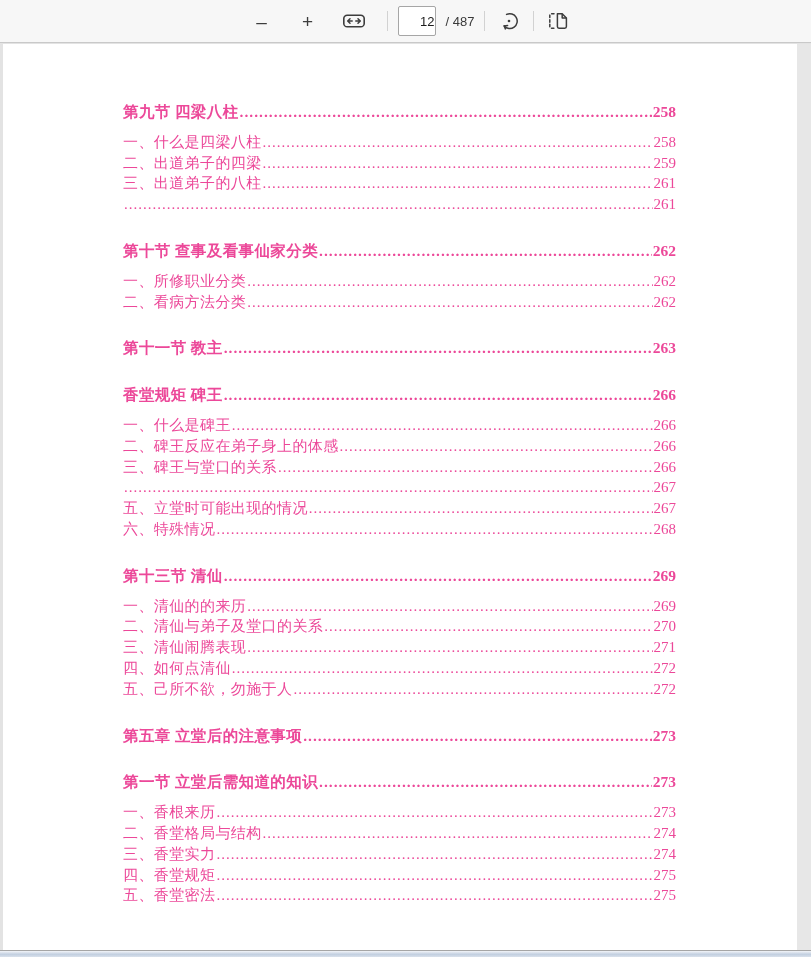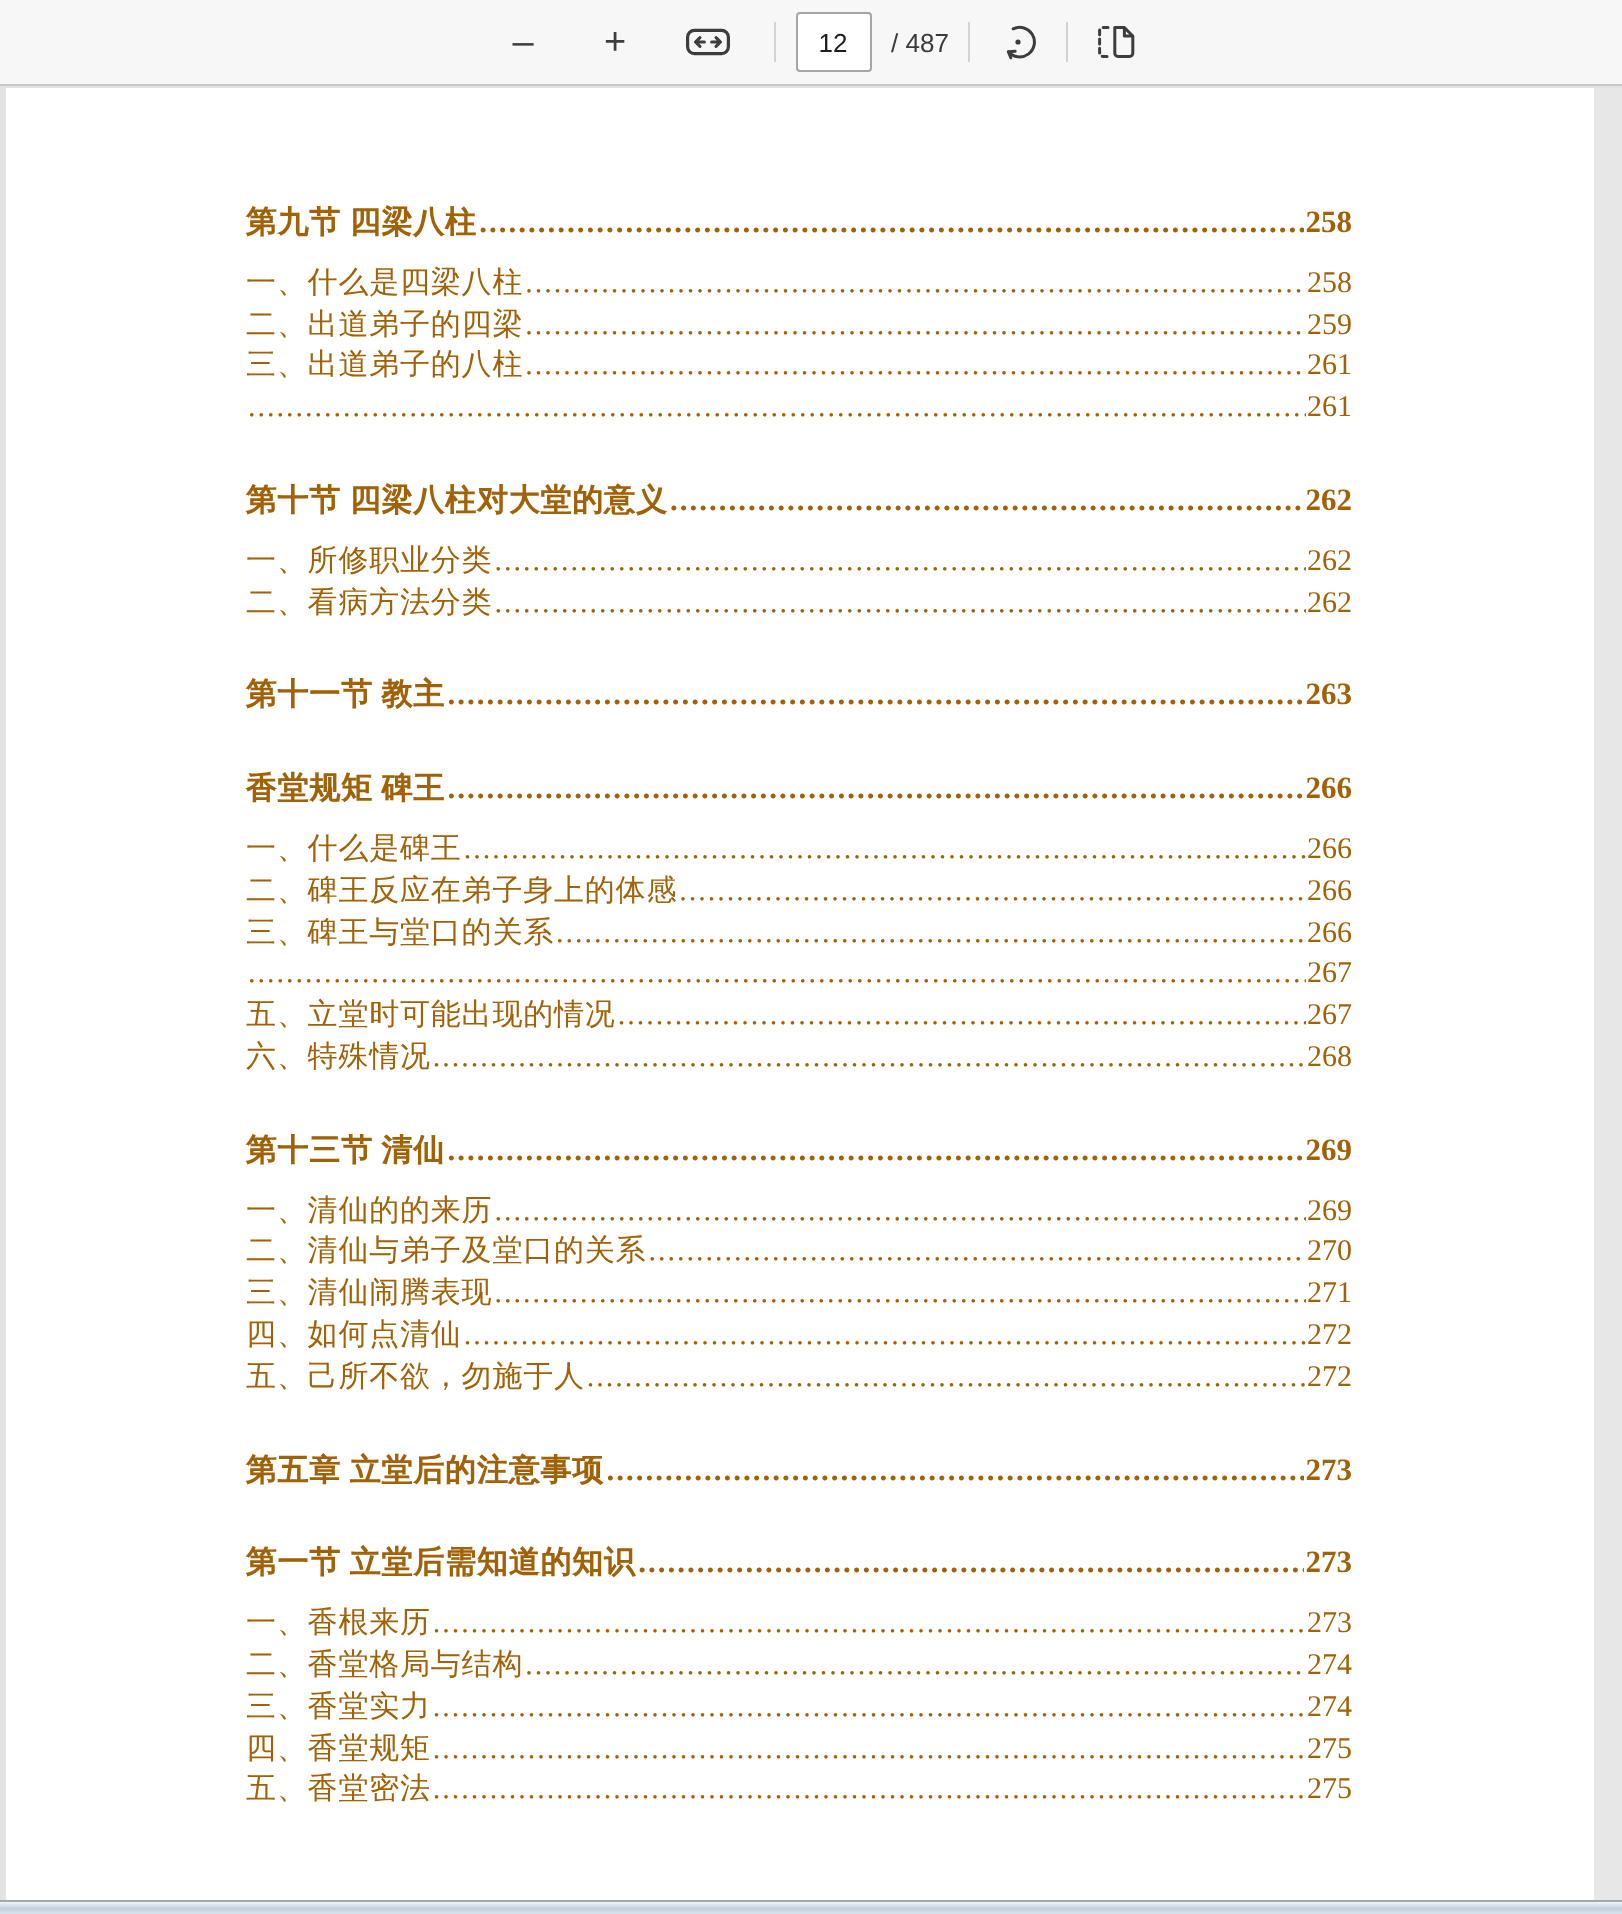--- a/index.html
+++ b/index.html
@@ -29,21 +29,21 @@
   .glyph-btn { font-size: 19px; line-height: 1; color: #3d3d3d; }
   .tb-sep {
     width: 1px; height: 20px; background: #d2d2d2;
     margin: 0 10px;
   }
   .sp-lg { margin: 0 9px; }
   .page-input {
     width: 38px; height: 30px;
     border: 1px solid #a6a6a6; border-radius: 2px;
     background: #ffffff;
-    text-align: center;
+    text-align: right;
     font-size: 13px; color: #1c1c1c;
     font-family: "Liberation Sans", "DejaVu Sans", sans-serif;
     outline: none;
   }
   .page-count {
     margin-left: 10px;
     font-size: 13px; color: #3a3a3a;
     white-space: pre;
     text-align: right;
   }
@@ -66,21 +66,21 @@
     z-index: 6;
   }
   .h-scrollbar {
     position: absolute; left: 0; right: 0; bottom: 0; height: 7px;
     border-top: 1px solid #a6a6a6;
     background: linear-gradient(180deg, #f2f5f9 0%, #c2cfe0 55%, #d9e1ec 100%);
     z-index: 6;
   }
 
   
-  .toc { color: #a16207; }
+  .toc { color: #ec4899; }
   .toc-row {
     display: flex; align-items: baseline;
     font-size: 15px; line-height: 20.8px;
     white-space: nowrap;
   }
   .toc-row.heading {
     font-weight: bold;
     margin-top: 26px; margin-bottom: 9px;
     font-size: 15.5px;
   }
@@ -160,21 +160,21 @@
         <div class="toc-row item">
     <span class="toc-text">三、出道弟子的八柱</span>
     <span class="toc-dots"></span>
     <span class="toc-page">261</span>
   </div>
         <div class="toc-row item">
     <span class="toc-dots"></span>
     <span class="toc-page">261</span>
   </div>
         <div class="toc-row heading">
-    <span class="toc-text">第十节 四梁八柱对大堂的意义</span>
+    <span class="toc-text">第十节 查事及看事仙家分类</span>
     <span class="toc-dots"></span>
     <span class="toc-page">262</span>
   </div>
         <div class="toc-row item">
     <span class="toc-text">一、所修职业分类</span>
     <span class="toc-dots"></span>
     <span class="toc-page">262</span>
   </div>
         <div class="toc-row item">
     <span class="toc-text">二、看病方法分类</span>

